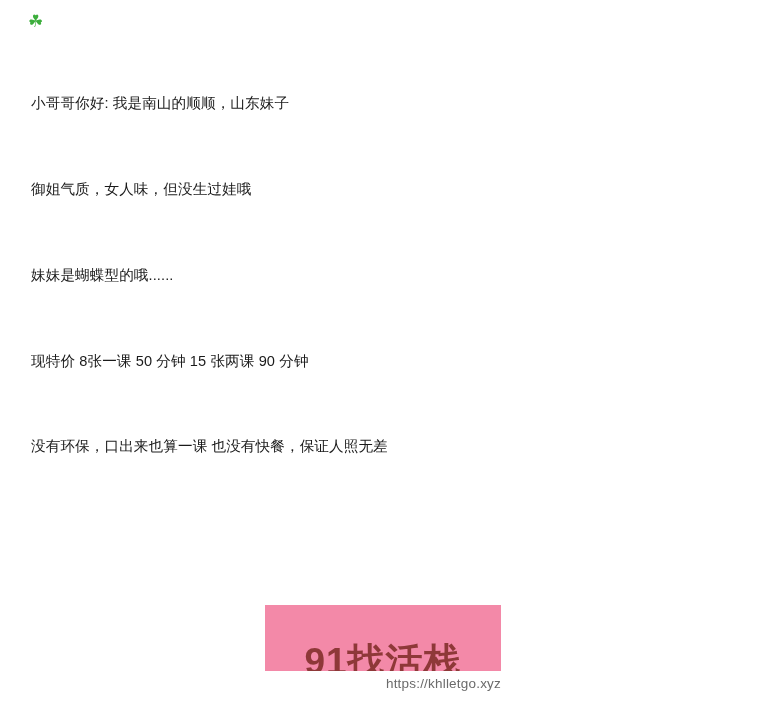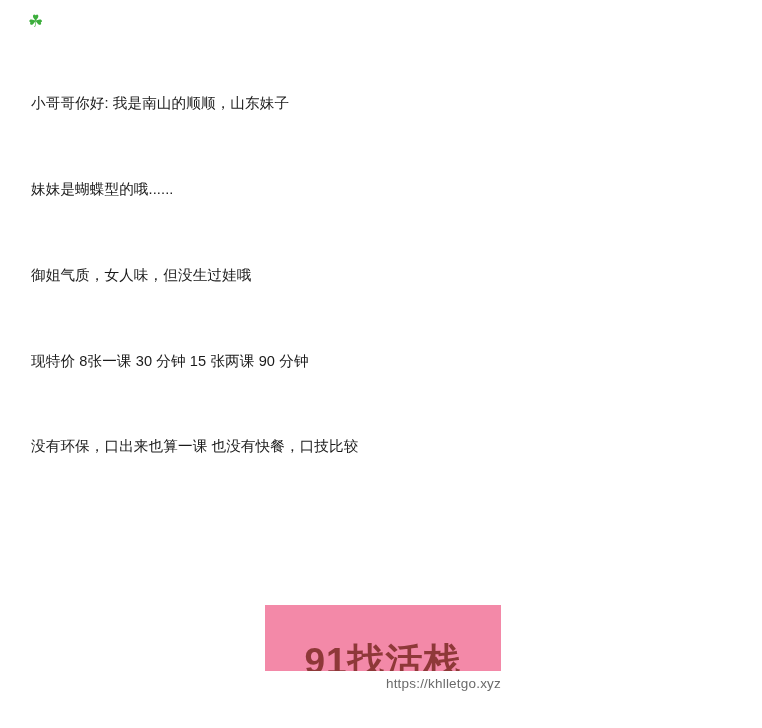--- a/index.html
+++ b/index.html
@@ -83,24 +83,24 @@
 <body>
 
 <div class="page">
 
   <div class="clover-row">
     <span class="clover">☘</span>
   </div>
 
   <div class="body-text">
     <p>小哥哥你好: 我是南山的顺顺，山东妹子</p>
+    <p>御姐气质，女人味，但没生过娃哦</p>
     <p>妹妹是蝴蝶型的哦......</p>
-    <p>御姐气质，女人味，但没生过娃哦</p>
-    <p>现特价 8张一课 30 分钟 15 张两课 90 分钟</p>
-    <p>没有环保，口出来也算一课 也没有快餐，口技比较</p>
+    <p>现特价 8张一课 50 分钟 15 张两课 90 分钟</p>
+    <p>没有环保，口出来也算一课 也没有快餐，保证人照无差</p>
     
     
     
     
     
     
     
     
     
     

